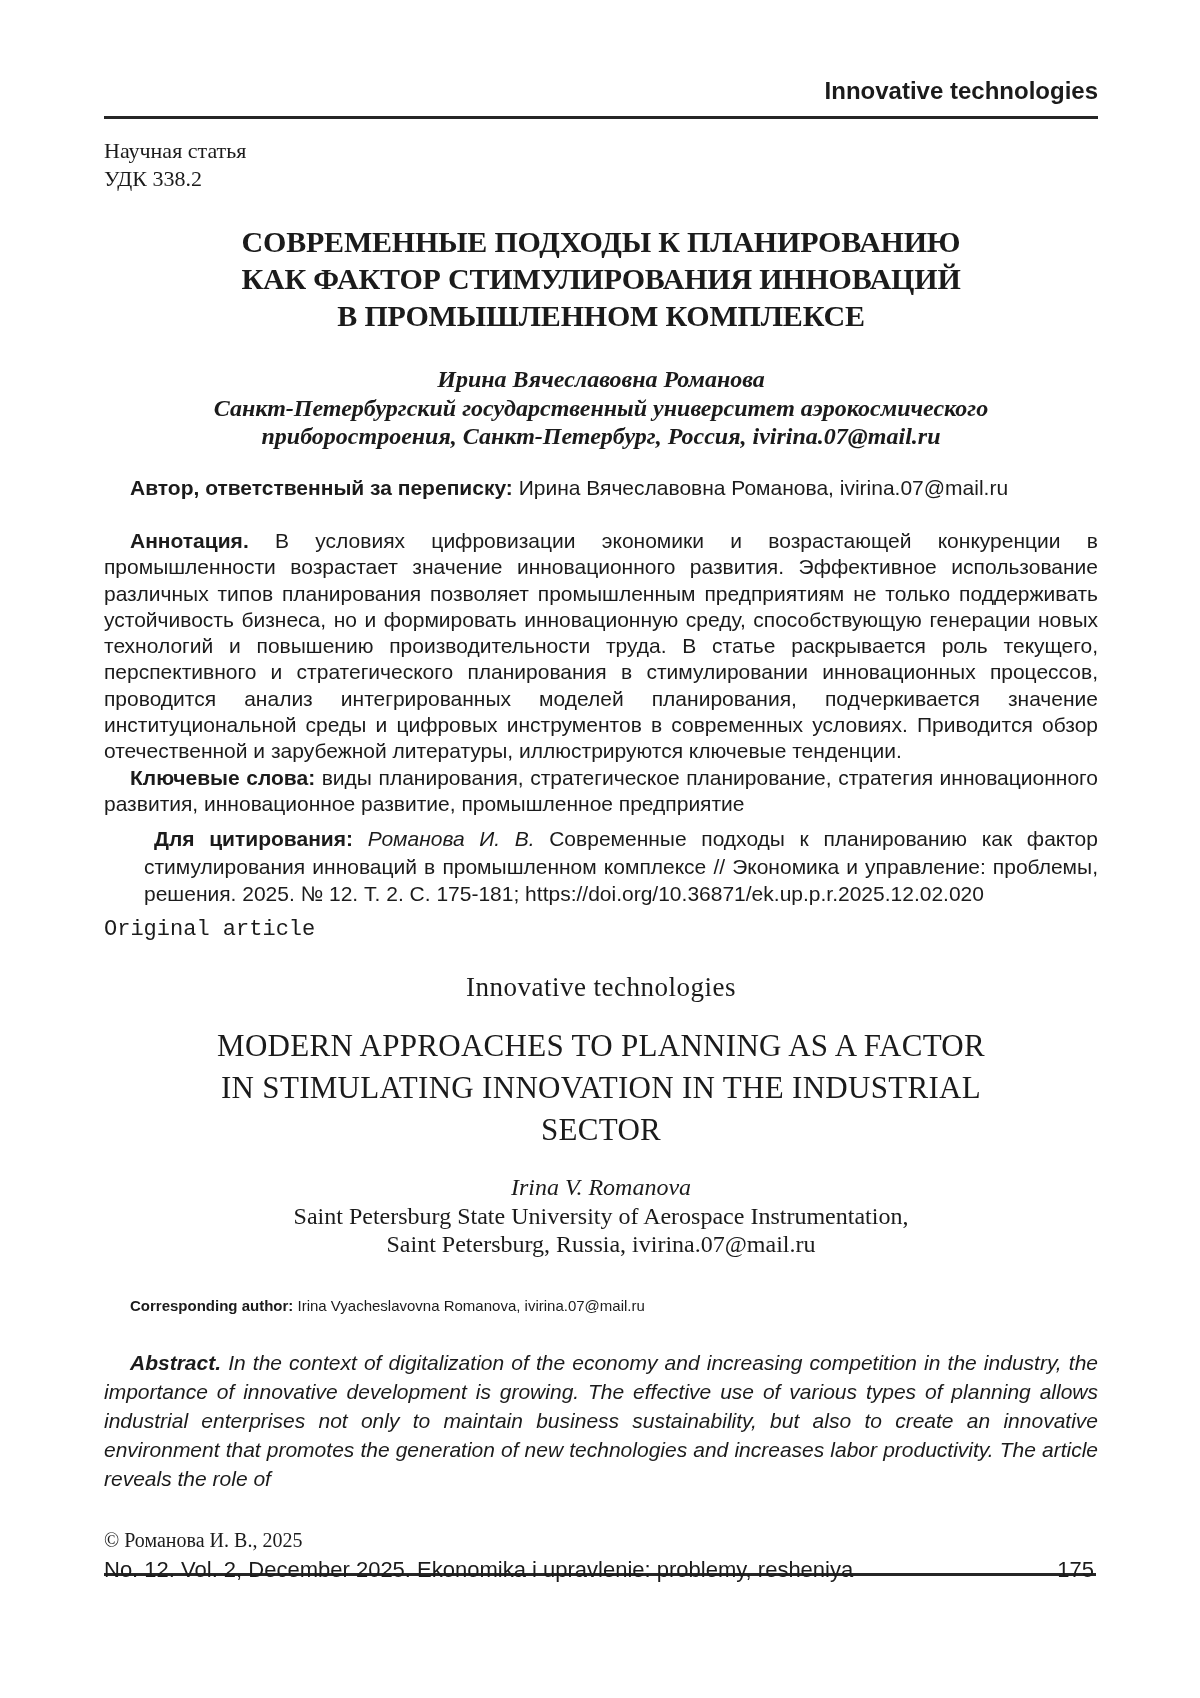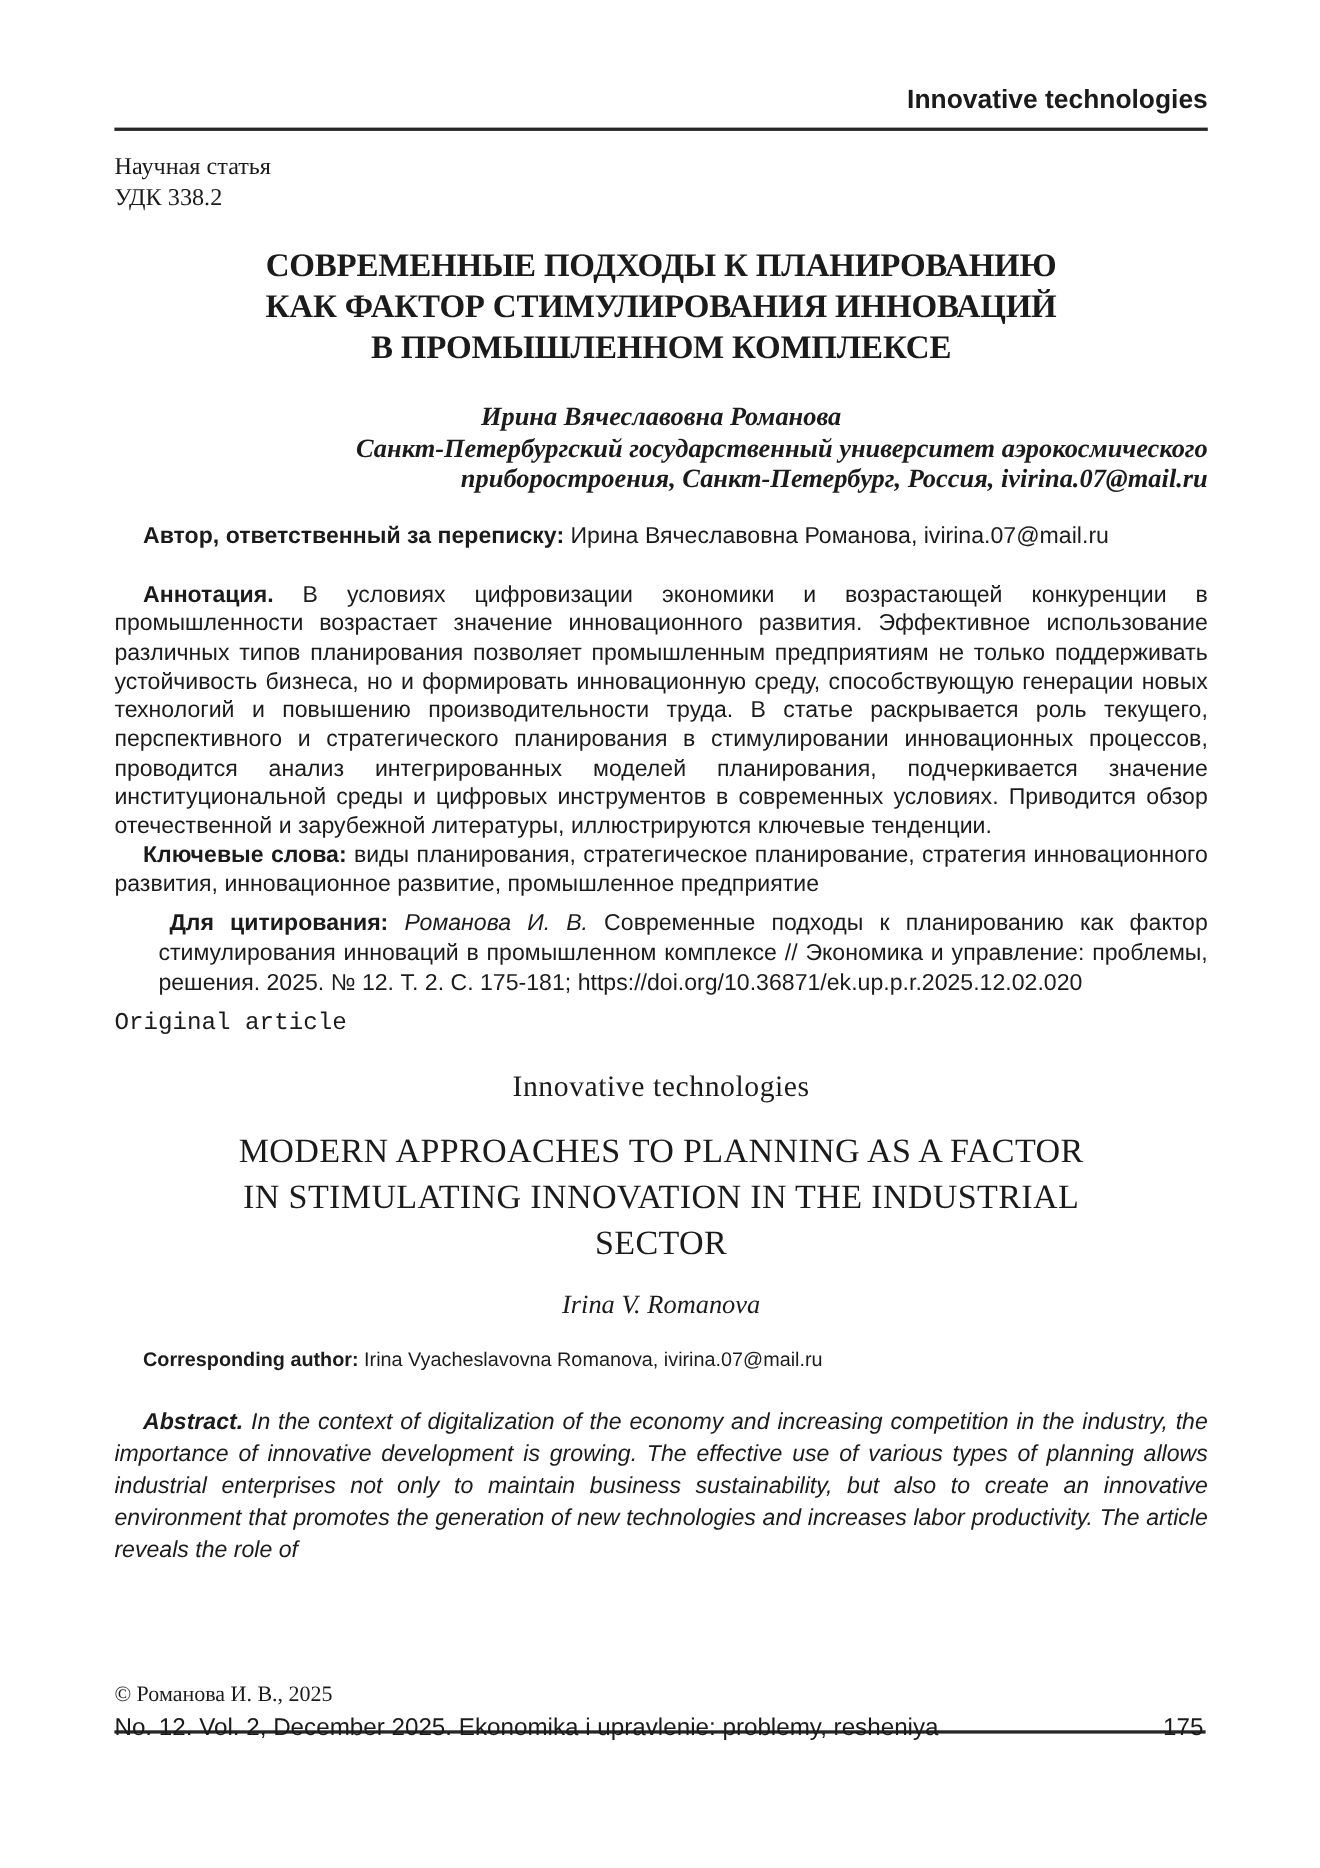--- a/index.html
+++ b/index.html
@@ -42,21 +42,21 @@
     line-height: 30px;
     font-weight: bold;
     font-style: italic;
     text-align: center;
   }
   .ru-affil {
     font-size: 24px;
     line-height: 28px;
     font-weight: bold;
     font-style: italic;
-    text-align: right;
+    text-align: center;
   }
 
   .body-par { font-size: 21px; line-height: 26.3px; text-align: justify; }
   .indent { text-indent: 26px; }
 
   .ru-corr { margin-top: 25px; font-size: 21px; line-height: 26px; text-indent: 26px; }
   .ru-abstract { margin-top: 27px; }
   .citation {
     margin-top: 8px;
     margin-left: 40px;
@@ -78,21 +78,21 @@
   .en-title {
     margin-top: 22px;
     font-size: 31px;
     line-height: 42px;
     text-align: center;
     letter-spacing: 0.3px;
   }
   .en-author { margin-top: 22px; font-size: 24px; line-height: 29px; text-align: center; font-style: italic; }
   .en-affil  { font-size: 24px; line-height: 28px; text-align: center; }
 
-  .en-corr { margin-top: 21px; font-size: 18px; line-height: 26px; text-indent: 26px; }
+  .en-corr { margin-top: 35px; font-size: 15px; line-height: 26px; text-indent: 26px; }
   .en-abstract {
     margin-top: 29px;
     font-size: 21px;
     line-height: 29px;
     font-style: italic;
     text-align: justify;
     text-indent: 26px;
   }
 
   .copyright {
@@ -154,20 +154,24 @@
 
     <div class="section-en serif">Innovative technologies</div>
 
     <div class="en-title serif">
       <div>MODERN APPROACHES TO PLANNING AS A FACTOR</div>
       <div>IN STIMULATING INNOVATION IN THE INDUSTRIAL</div>
       <div>SECTOR</div>
     </div>
 
     <div class="en-author serif">Irina V. Romanova</div>
+    <div class="en-affil serif">
+      <div>Saint Petersburg State University of Aerospace Instrumentation,</div>
+      <div>Saint Petersburg, Russia, ivirina.07@mail.ru</div>
+    </div>
 
     <p class="en-corr sans"><b>Corresponding author:</b><span> Irina Vyacheslavovna Romanova, ivirina.07@mail.ru</span></p>
 
     <p class="en-abstract sans"><b>Abstract.</b><span> In the context of digitalization of the economy and increasing competition in the industry, the importance of innovative development is growing. The effective use of various types of planning allows industrial enterprises not only to maintain business sustainability, but also to create an innovative environment that promotes the generation of new technologies and increases labor productivity. The article reveals the role of</span></p>
 
   </div>
 
   <div class="copyright serif">© Романова И. В., 2025</div>
   <div class="rule rule-bottom"></div>
   <div class="footer-row sans">

